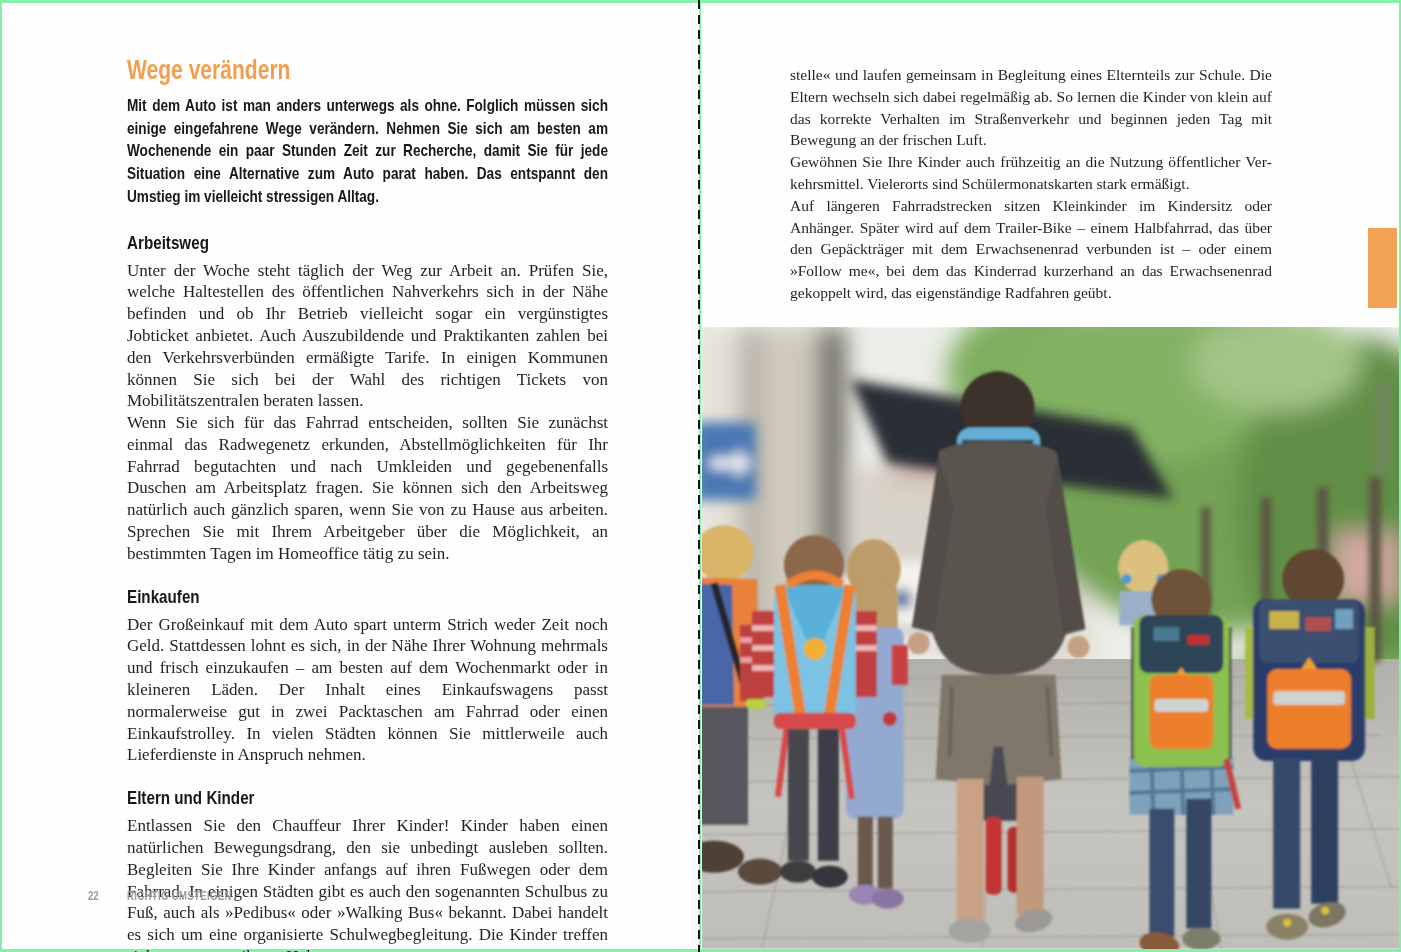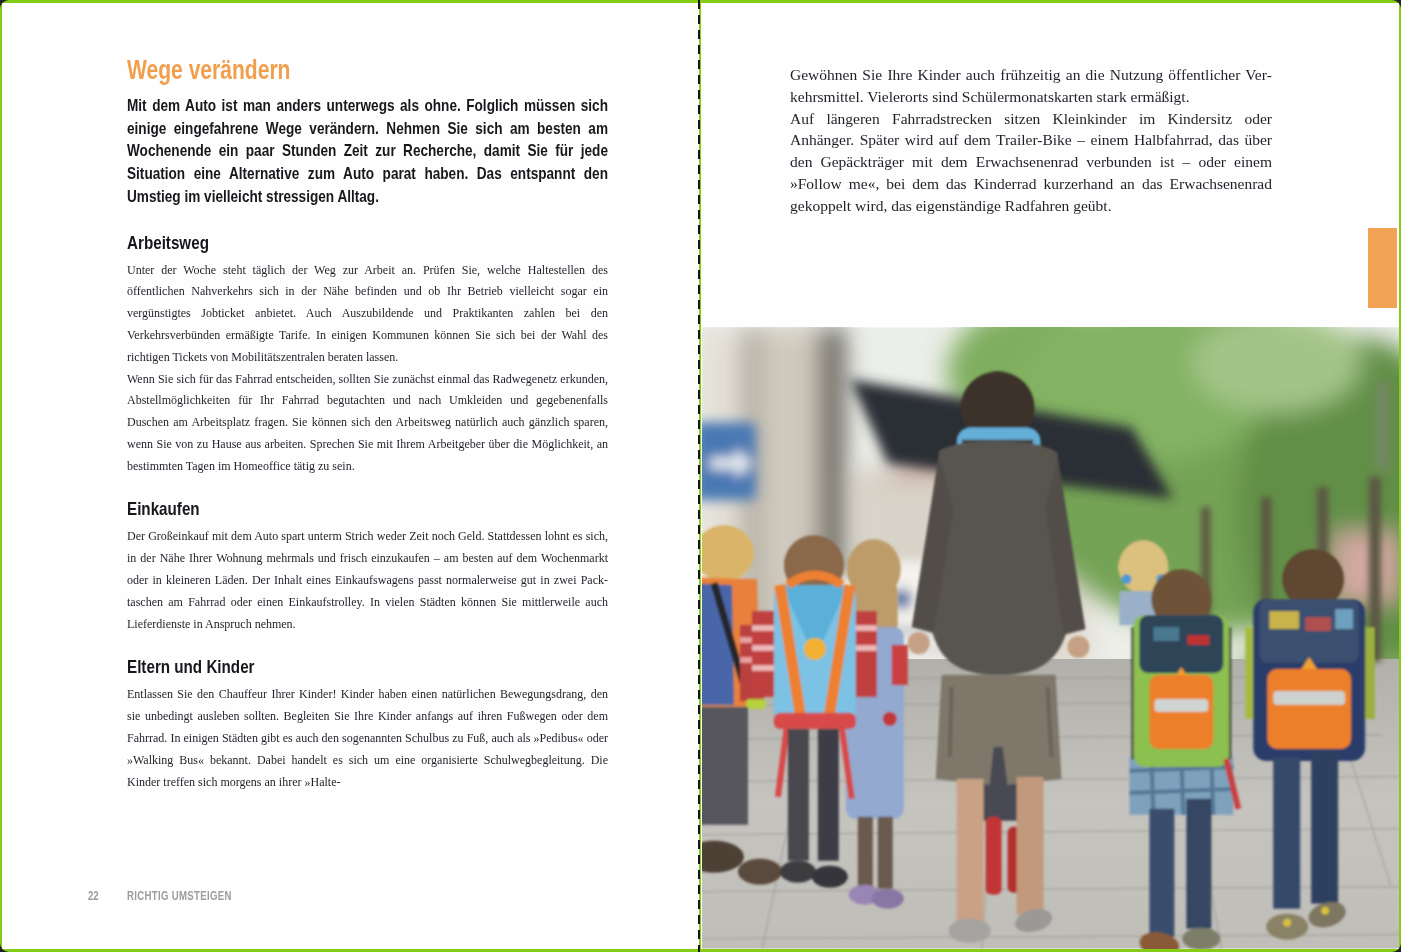--- a/index.html
+++ b/index.html
@@ -1,18 +1,18 @@
 <!DOCTYPE html>
 <html lang="de"><head>
 <meta charset="utf-8">
 <style>
   html,body{margin:0;padding:0;background:#222;}
   .sheet{
-    position:relative;width:1401px;height:952px;background:#84cc16;
-    overflow:hidden;font-family:"Liberation Serif",serif;border-radius:9px;
+    position:relative;width:1401px;height:952px;background:#86efac;
+    overflow:hidden;font-family:"Liberation Serif",serif;
   }
   .page{position:absolute;background:#fefefe;}
   .left-page{left:2px;top:3px;width:697px;height:946px;}
   .right-page{left:701px;top:3px;width:698px;height:946px;}
   .divider{
     position:absolute;left:698px;top:0;width:2px;height:952px;
     background:repeating-linear-gradient(180deg,#151515 0 9px,rgba(0,0,0,0) 9px 15px);
     z-index:5;
   }
   
@@ -24,21 +24,21 @@
     transform:scaleX(0.78);transform-origin:0 0;width:128%;
   }
   .intro{
     font-family:"Liberation Sans",sans-serif;font-weight:bold;
     font-size:17px;line-height:22.7px;text-align:justify;margin:0 0 22px 0;color:#17171c;
   }
   h2.sec{
     font-family:"Liberation Sans",sans-serif;font-weight:bold;
     font-size:19px;line-height:24px;color:#17171c;margin:20px 0 5px 0;
   }
-  .body-p{font-size:12px;line-height:21.8px;text-align:justify;margin:0;hyphens:manual;}
+  .body-p{font-size:17px;line-height:21.8px;text-align:justify;margin:0;hyphens:manual;}
   .footer{position:absolute;left:0;top:886px;width:697px;height:20px;
     font-family:"Liberation Sans",sans-serif;font-weight:bold;color:#9c9ca0;font-size:12px;}
   .footer .pn{position:absolute;left:86px;top:0;}
   .footer .rt{position:absolute;left:125px;top:0;letter-spacing:0.4px;text-decoration:underline;}
   .cond-inline{display:inline-block;transform:scaleX(0.8);transform-origin:0 0;white-space:nowrap;}
   
   .col-right{position:absolute;left:89px;top:61px;width:482px;color:#1f1f28;
     font-size:15.5px;line-height:21.8px;text-align:justify;hyphens:manual;}
   .col-right p{margin:0;}
   .chapter-tab{position:absolute;left:667px;top:225px;width:29px;height:80px;}
@@ -69,20 +69,21 @@
     <div class="footer">
       <span class="pn"><span class="cond-inline">22</span></span>
       <span class="rt"><span class="cond-inline">RICHTIG UMSTEIGEN</span></span>
     </div>
   </div>
 
   <div class="divider"></div>
 
   <div class="page right-page">
     <div class="col-right">
+      <p>stelle« und laufen gemeinsam in Begleitung eines Elternteils zur Schule. Die Eltern wechseln sich dabei regelmäßig ab. So lernen die Kinder von klein auf das korrekte Verhalten im Straßenverkehr und beginnen jeden Tag mit Bewegung an der frischen Luft.</p>
       <p>Gewöhnen Sie Ihre Kinder auch frühzeitig an die Nutzung öffentlicher Ver­kehrsmittel. Vielerorts sind Schülermonatskarten stark ermäßigt.</p>
       <p>Auf längeren Fahrradstrecken sitzen Kleinkinder im Kindersitz oder Anhänger. Später wird auf dem Trailer-Bike – einem Halbfahrrad, das über den Gepäckträger mit dem Erwachsenenrad verbunden ist – oder einem »Follow me«, bei dem das Kinderrad kurzerhand an das Erwachsenenrad gekoppelt wird, das eigenständige Radfahren geübt.</p>
     </div>
 
     <div class="chapter-tab" style="background:#f2a356;"></div>
 
     <div class="photo-wrap">
       <svg width="697" height="622" viewBox="0 0 698 622">
         <defs>
           <filter id="b12" x="-30%" y="-30%" width="160%" height="160%">

